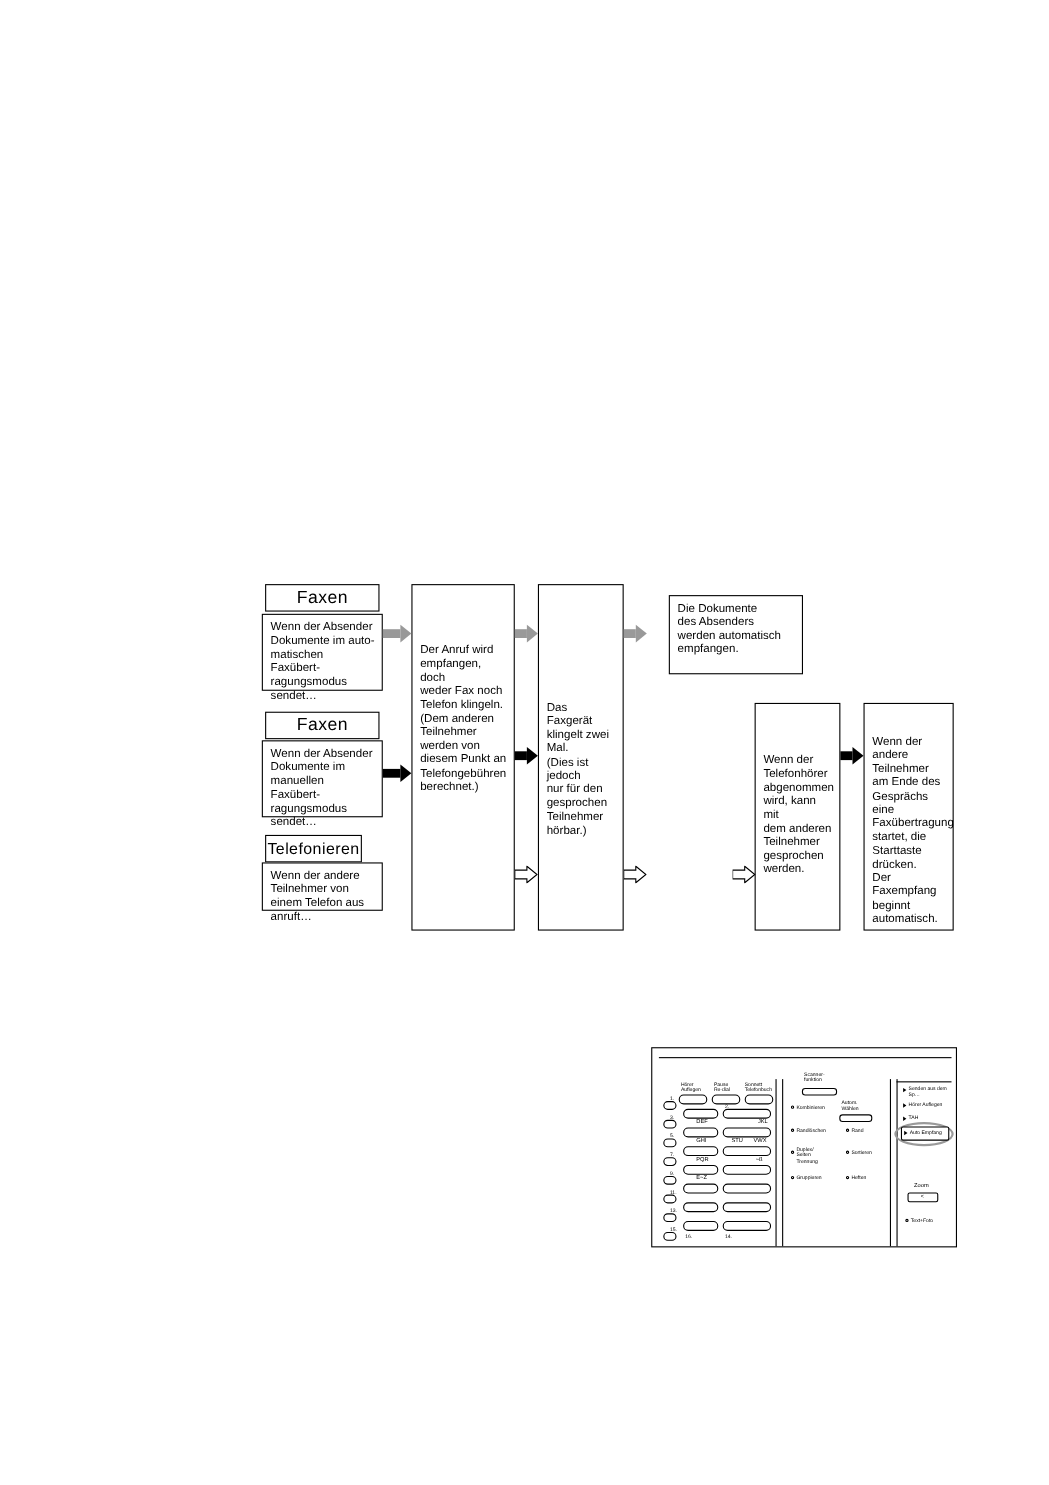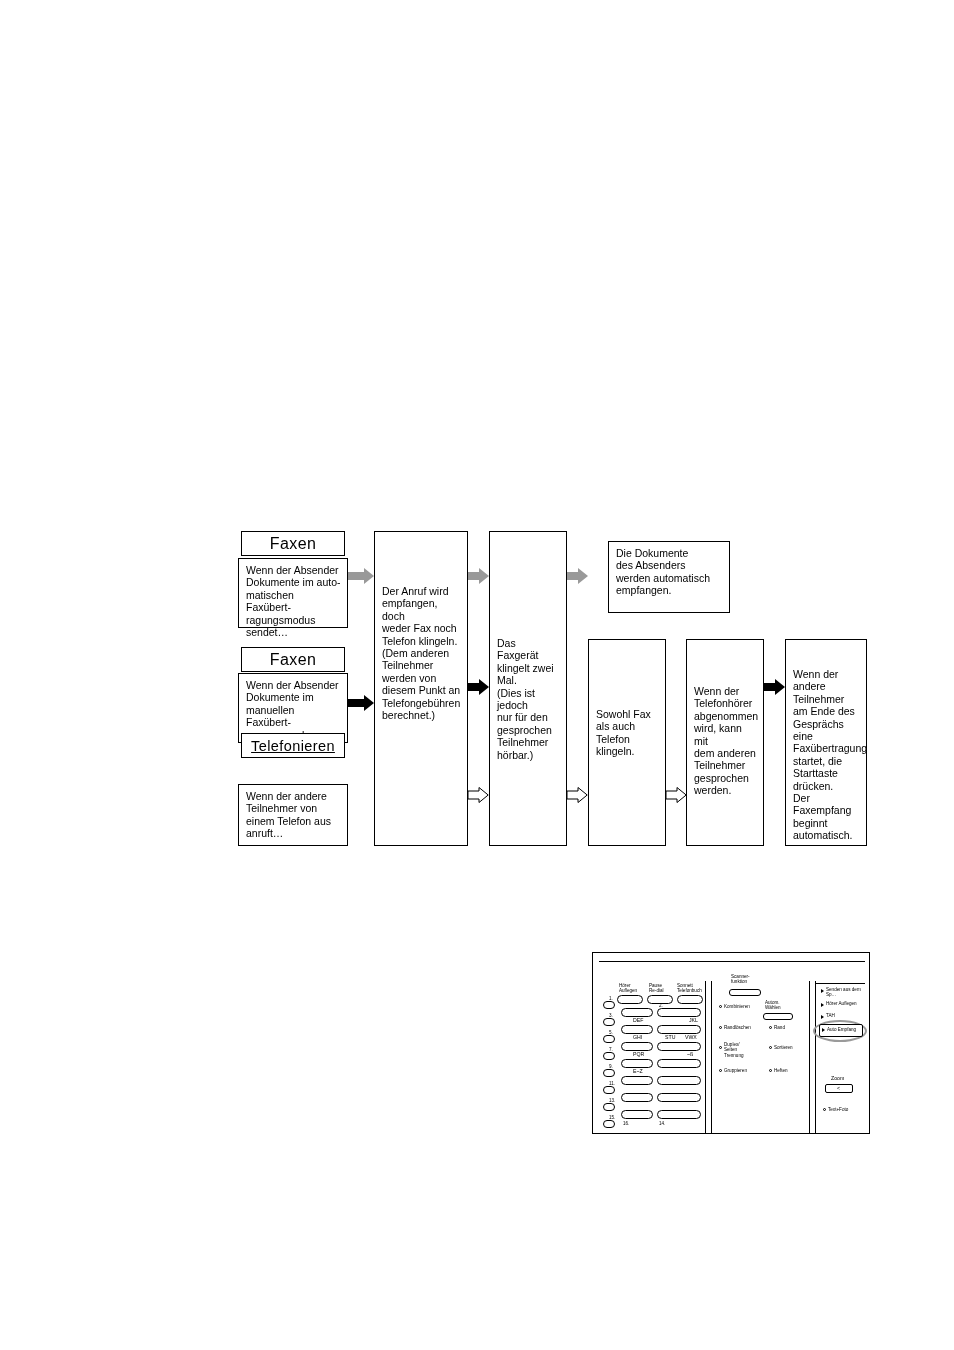--- a/index.html
+++ b/index.html
@@ -159,22 +159,22 @@
 ragungsmodus
 sendet…</div>
 
   <div class="hdr" style="left:241px; top:647px; width:104px; height:25px;">Faxen</div>
   <div class="box" style="left:238px; top:673px; width:110px; height:70px;">Wenn der Absender
 Dokumente im
 manuellen Faxübert-
 ragungsmodus
 sendet…</div>
 
-  <div class="hdr" style="left:241px; top:733px; width:104px; height:25px; font-size:14.5px;text-decoration:underline;">Telefonieren</div>
-  <div class="box" style="left:238px; top:784px; width:110px; height:62px;">Wenn der andere
+  <div class="hdr" style="left:241px; top:759px; width:88px; height:25px; font-size:14.5px;">Telefonieren</div>
+  <div class="box" style="left:238px; top:784px; width:110px; height:44px;">Wenn der andere
 Teilnehmer von
 einem Telefon aus
 anruft…</div>
 
   <div class="box" style="left:374px; top:531px; width:94px; height:315px; padding-top:53px;">Der Anruf wird
 empfangen, doch
 weder Fax noch
 Telefon klingeln.
 (Dem anderen
 Teilnehmer
@@ -190,24 +190,20 @@
 nur für den
 gesprochen
 Teilnehmer
 hörbar.)</div>
 
   <div class="box" style="left:588px; top:541px; width:122px; height:72px;margin-left:20px;">Die Dokumente
 des Absenders
 werden automatisch
 empfangen.</div>
 
-  <div class="box" style="left:588px; top:639px; width:78px; height:207px; padding-top:68px;">Sowohl Fax
-als auch
-Telefon
-klingeln.</div>
 
   <div class="box" style="left:686px; top:639px; width:78px; height:207px; padding-top:45px;">Wenn der
 Telefonhörer
 abgenommen
 wird, kann mit
 dem anderen
 Teilnehmer
 gesprochen
 werden.</div>
 

